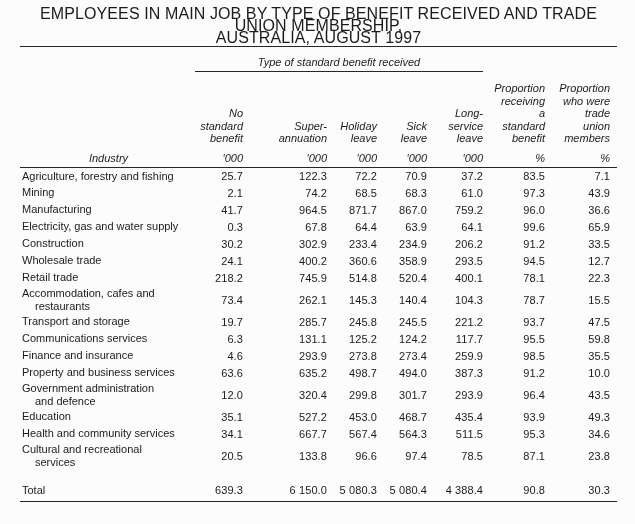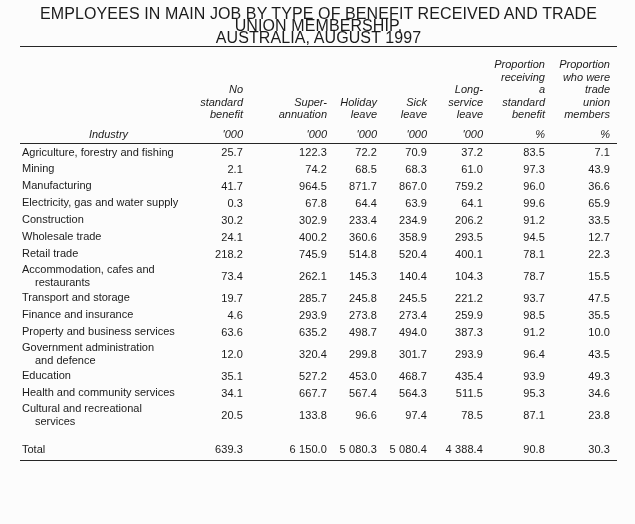--- a/index.html
+++ b/index.html
@@ -41,20 +41,26 @@
       <col style="width:175px">
         <col style="width:48px">
         <col style="width:84px">
         <col style="width:50px">
       <col style="width:50px">
         <col style="width:56px">
         <col style="width:62px">
         <col style="width:72px">
     </colgroup>
     <thead>
+      <tr class="spanner-row">
+        <td></td>
+        <td class="spanner" colspan="5">Type of standard benefit received</td>
+        <td></td>
+        <td></td>
+      </tr>
       <tr class="colheads">
         <td></td>
         <td class="ch">No
 standard
 benefit</td>
         <td class="ch">Super-
 annuation</td>
         <td class="ch">Holiday
 leave</td>
         <td class="ch">Sick
@@ -170,20 +176,30 @@
           <td class="lbl">Transport and storage</td>
           <td class="num">19.7</td>
           <td class="num">285.7</td>
           <td class="num">245.8</td>
           <td class="num">245.5</td>
           <td class="num">221.2</td>
           <td class="num">93.7</td>
           <td class="num">47.5</td>
         </tr>
         <tr class="datarow">
+          <td class="lbl">Communications services</td>
+          <td class="num">6.3</td>
+          <td class="num">131.1</td>
+          <td class="num">125.2</td>
+          <td class="num">124.2</td>
+          <td class="num">117.7</td>
+          <td class="num">95.5</td>
+          <td class="num">59.8</td>
+        </tr>
+        <tr class="datarow">
           <td class="lbl">Finance and insurance</td>
           <td class="num">4.6</td>
           <td class="num">293.9</td>
           <td class="num">273.8</td>
           <td class="num">273.4</td>
           <td class="num">259.9</td>
           <td class="num">98.5</td>
           <td class="num">35.5</td>
         </tr>
         <tr class="datarow">

